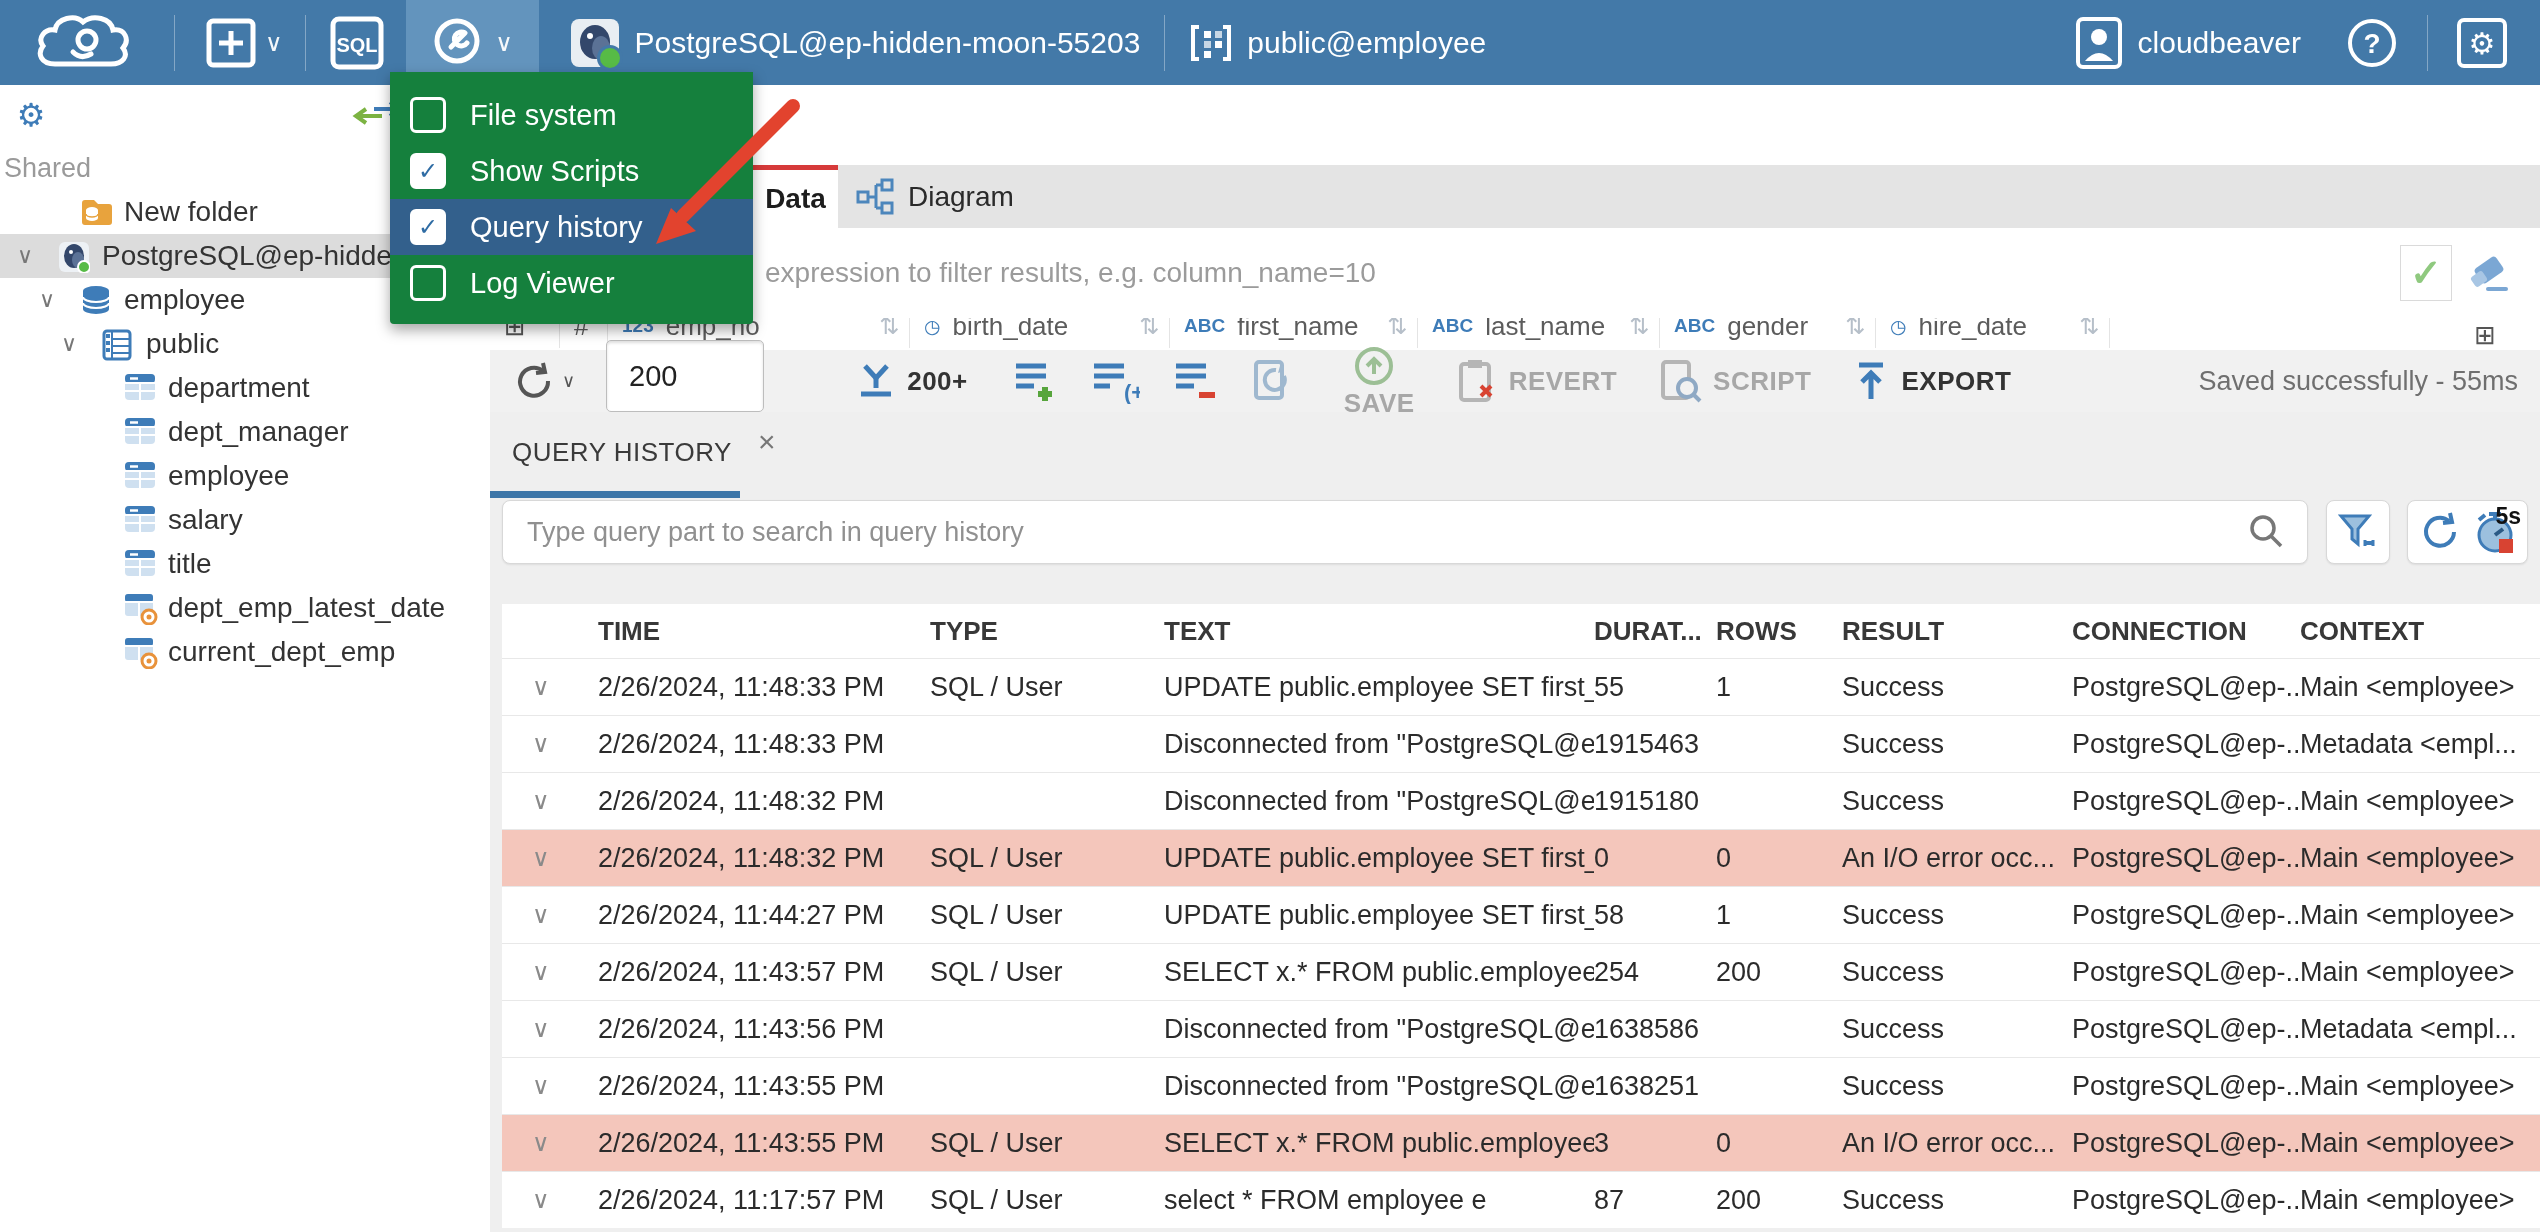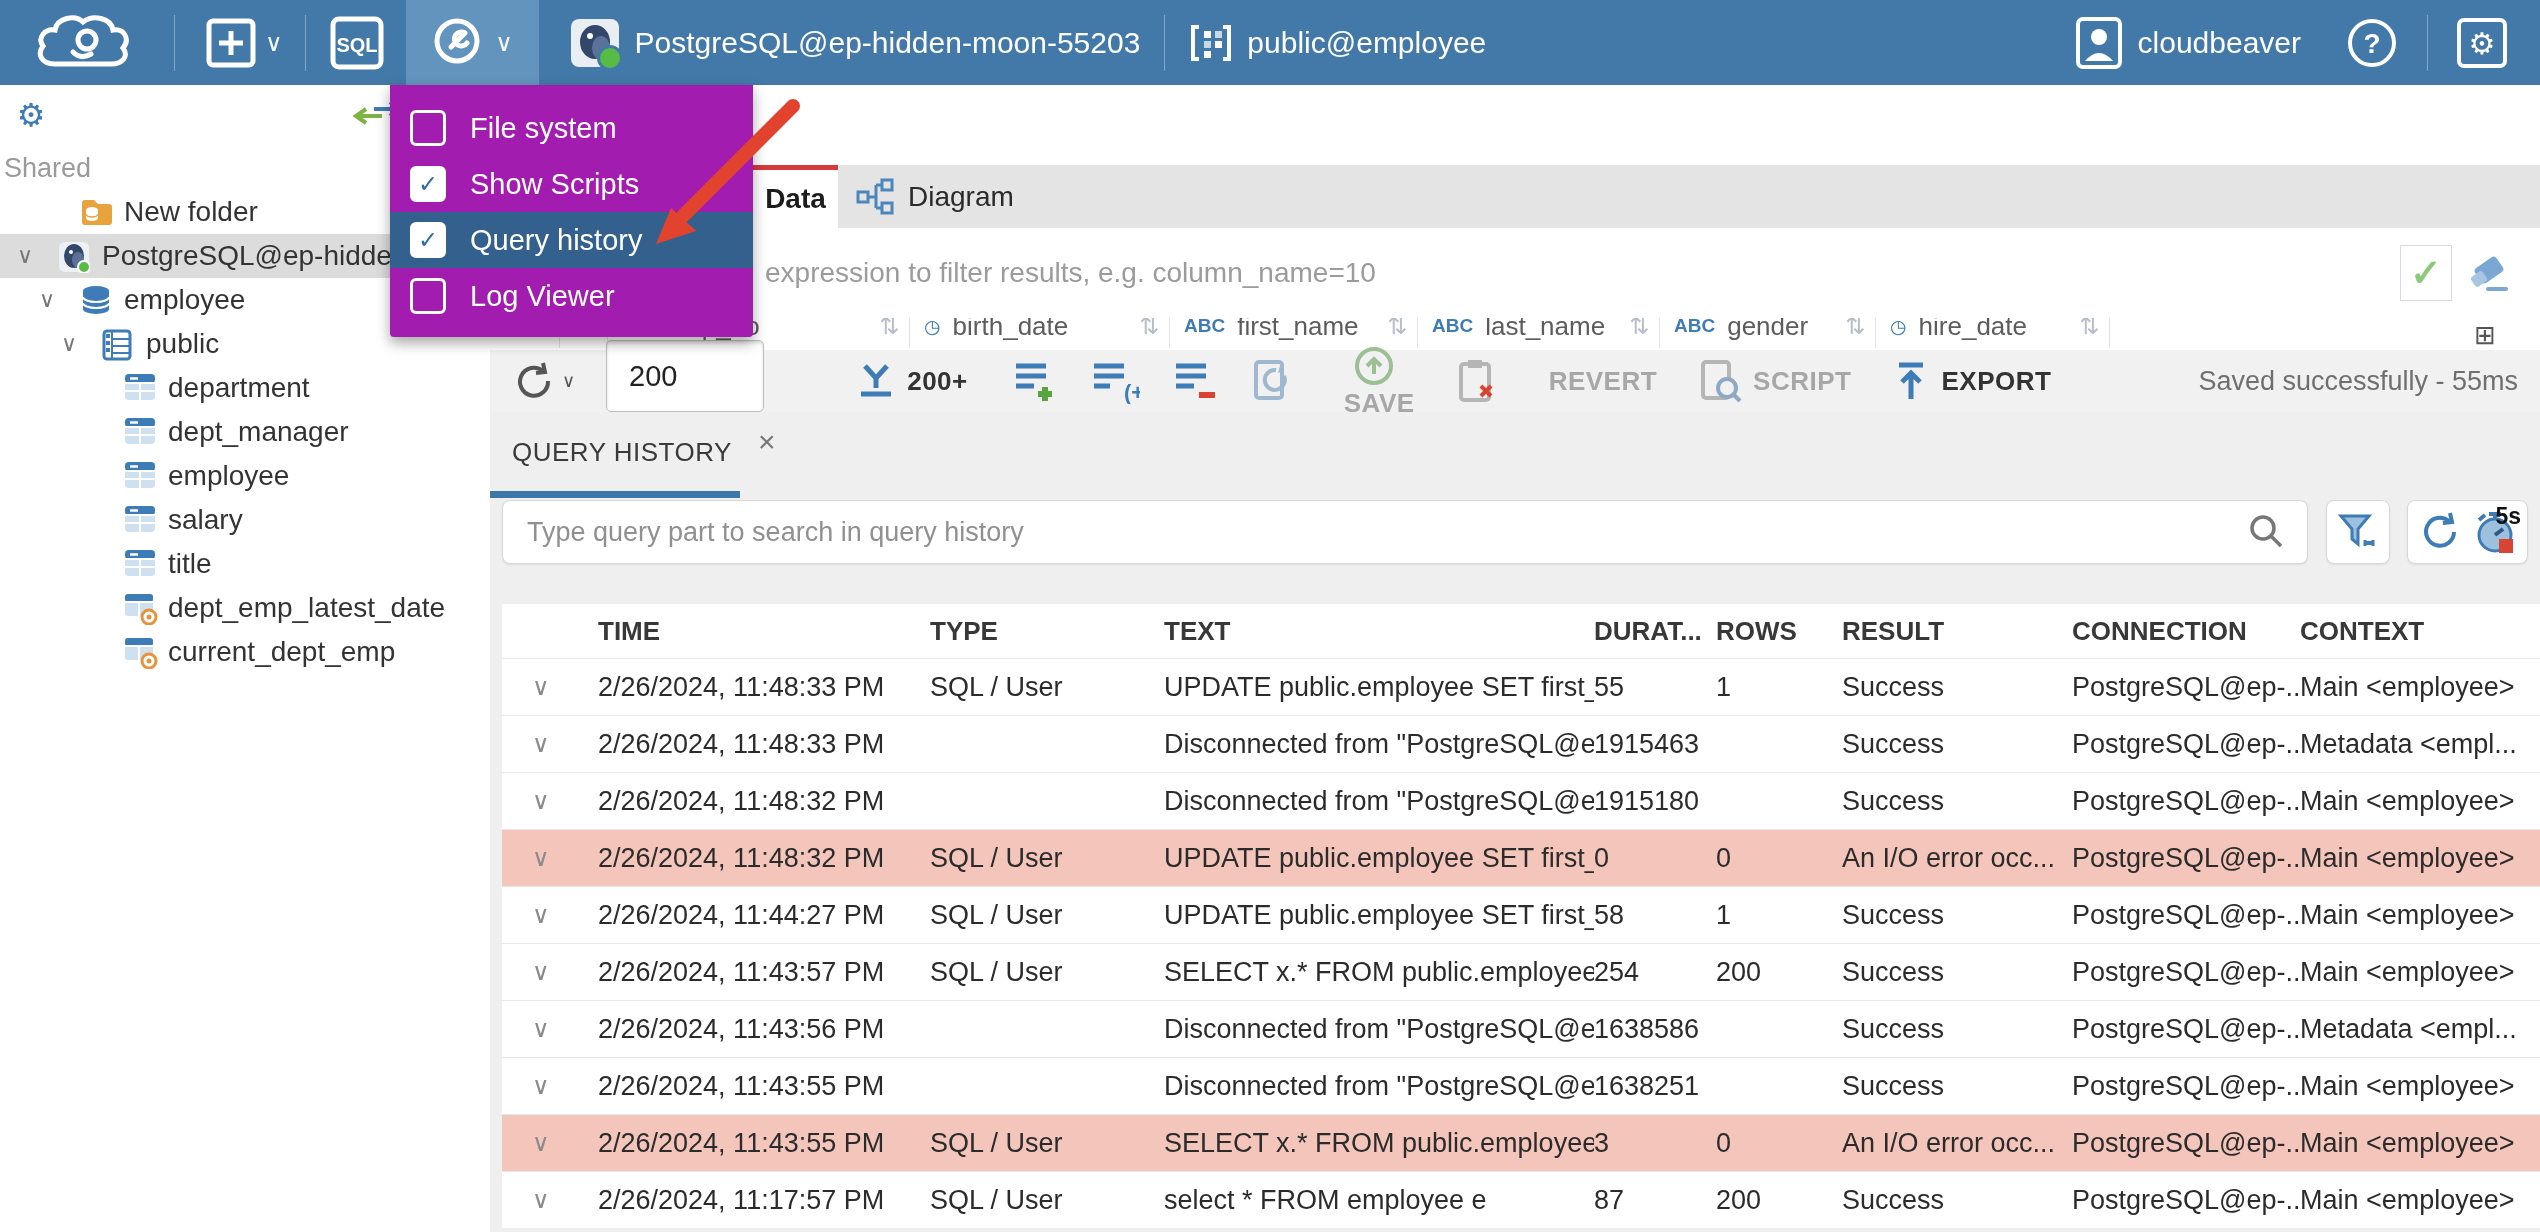--- a/index.html
+++ b/index.html
@@ -83,21 +83,21 @@
   
   .qh-table{position:absolute;left:12px;top:192px;width:2038px;background:#fff;}
   .trow{display:grid;grid-template-columns:96px 332px 234px 430px 122px 126px 230px 228px 1fr;
     height:56px;align-items:center;border-top:1px solid #e8e8e8;font-size:27px;color:#2b2b2b;
     white-space:nowrap;overflow:hidden;}
   .trow.thead{border-top:none;font-weight:700;font-size:26px;color:#383838;height:54px;}
   .trow.err{background:#F4C6BB;}
   .rchev{padding-left:30px;color:#8a8a8a;font-size:24px;}
   .tcell{overflow:hidden;white-space:nowrap;}
   
-  .menu{position:absolute;left:390px;top:85px;width:363px;height:252px;background:#a21caf;
+  .menu{position:absolute;left:390px;top:72px;width:363px;height:252px;background:#15803d;
     box-shadow:0 6px 14px rgba(0,0,0,.35);border-radius:0 0 4px 4px;padding-top:15px;box-sizing:border-box;z-index:50;}
   .mitem{display:flex;align-items:center;height:56px;color:#fff;font-size:29px;}
   .mitem.hl{background:#33608C;}
   .mcb{width:30px;height:30px;border:3px solid #fff;border-radius:6px;margin:0 24px 0 20px;
     display:flex;align-items:center;justify-content:center;flex:0 0 30px;}
   .mcb.on{background:#fff;color:#2F6CA4;font-weight:700;font-size:24px;}
   .arrow-overlay{position:absolute;left:0;top:0;width:2540px;height:1232px;pointer-events:none;z-index:60;}
 </style>
 </head>
 <body>
@@ -425,21 +425,21 @@
             <path d="M30 8 l4 5 -6 2" fill="#9fb8cf"></path>
           </svg>
       </div>
       <div class="tb-ic" style="margin-left:40px;flex-direction:column;">
         <svg width="44" height="44" viewBox="0 0 44 44">
             <circle cx="22" cy="22" r="17" fill="none" stroke="#9CBF95" stroke-width="4"></circle>
             <path d="M22 30 v-14 M15 22 l7 -7 7 7" fill="none" stroke="#9CBF95" stroke-width="4"></path>
           </svg>
         <span class="tb-label tb-dis">SAVE</span>
       </div>
-      <div class="tb-ic" style="margin-left:40px;gap:40px;">
+      <div class="tb-ic" style="margin-left:40px;">
         <svg width="44" height="46" viewBox="0 0 44 46">
             <rect x="6" y="6" width="28" height="36" rx="3" fill="none" stroke="#b5b5b5" stroke-width="4"></rect>
             <path d="M13 2 h14 v8 h-14 z" fill="#b5b5b5"></path>
             <path d="M26 28 l10 10 M36 28 l-10 10" stroke="#D84332" stroke-width="4"></path>
           </svg>
         <span class="tb-label tb-dis">REVERT</span>
       </div>
       <div class="tb-ic" style="margin-left:40px;">
         <svg width="46" height="46" viewBox="0 0 46 46">
             <rect x="6" y="4" width="26" height="36" rx="3" fill="none" stroke="#b5b5b5" stroke-width="4"></rect>

